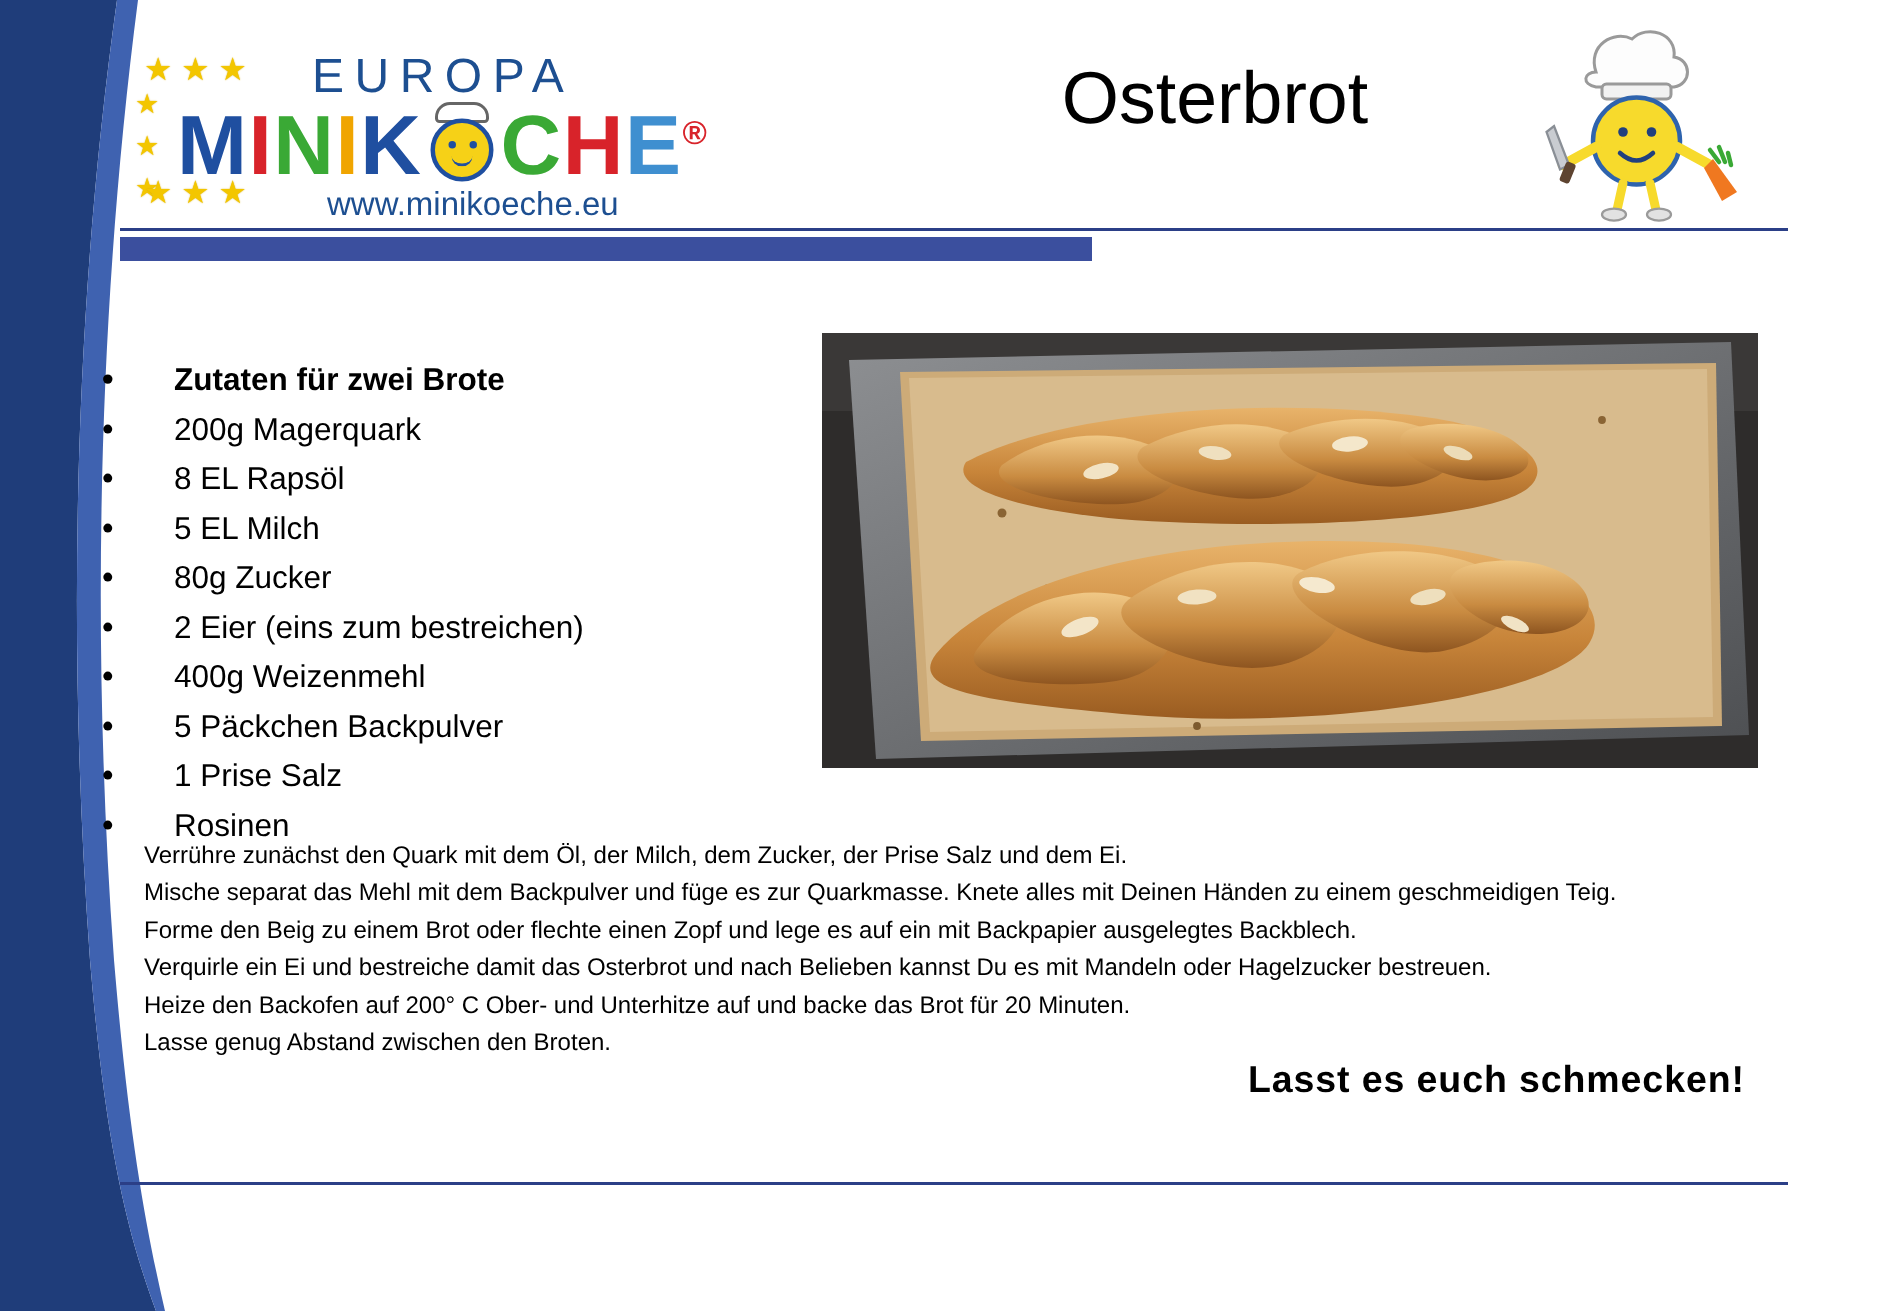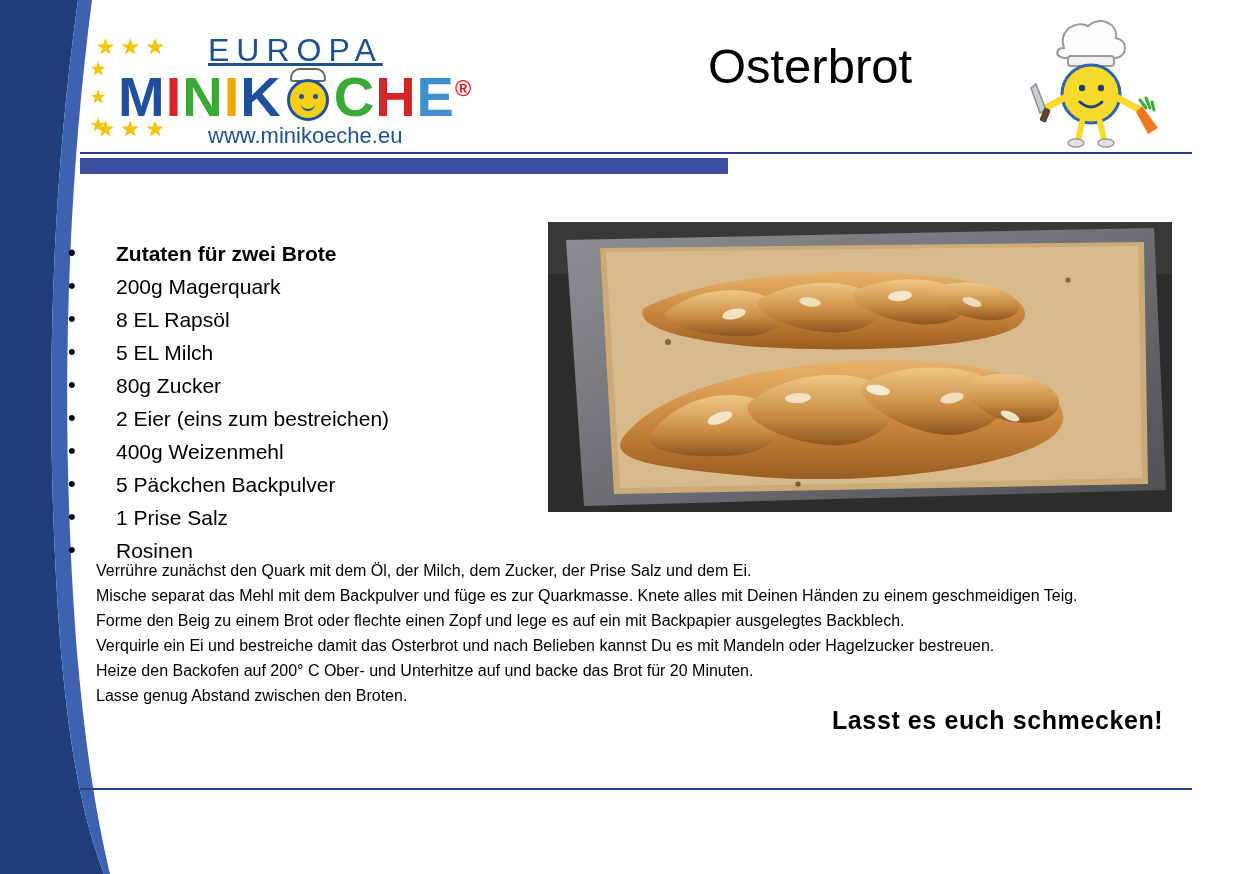--- a/index.html
+++ b/index.html
@@ -76,21 +76,20 @@
   .star.sm { font-size: 18px; line-height: 18px; }
 
   .logo .europa {
     position: absolute;
     left: 118px;
     top: 12px;
     font-size: 32px;
     letter-spacing: 7px;
     color: #1d4f91;
     font-weight: 400;
-    text-decoration: underline;
   }
   .logo .miniwrap {
     position: absolute;
     left: 28px;
     top: 44px;
     font-size: 56px;
     font-weight: bold;
     letter-spacing: 1px;
     white-space: nowrap;
   }
@@ -100,21 +99,21 @@
   .c-green  { color: #3aa935; }
   .c-gold   { color: #f0a500; }
   .c-lblue  { color: #3f8fd0; }
   .reg {
     font-size: 22px;
     vertical-align: super;
     color: #d8232a;
   }
   .logo .url {
     position: absolute;
-    left: 118px;
+    left: 128px;
     top: 103px;
     font-size: 22px;
     color: #1d4f91;
   }
   
   .sunface {
     position: relative;
     display: inline-block;
     width: 52px;
     height: 52px;

